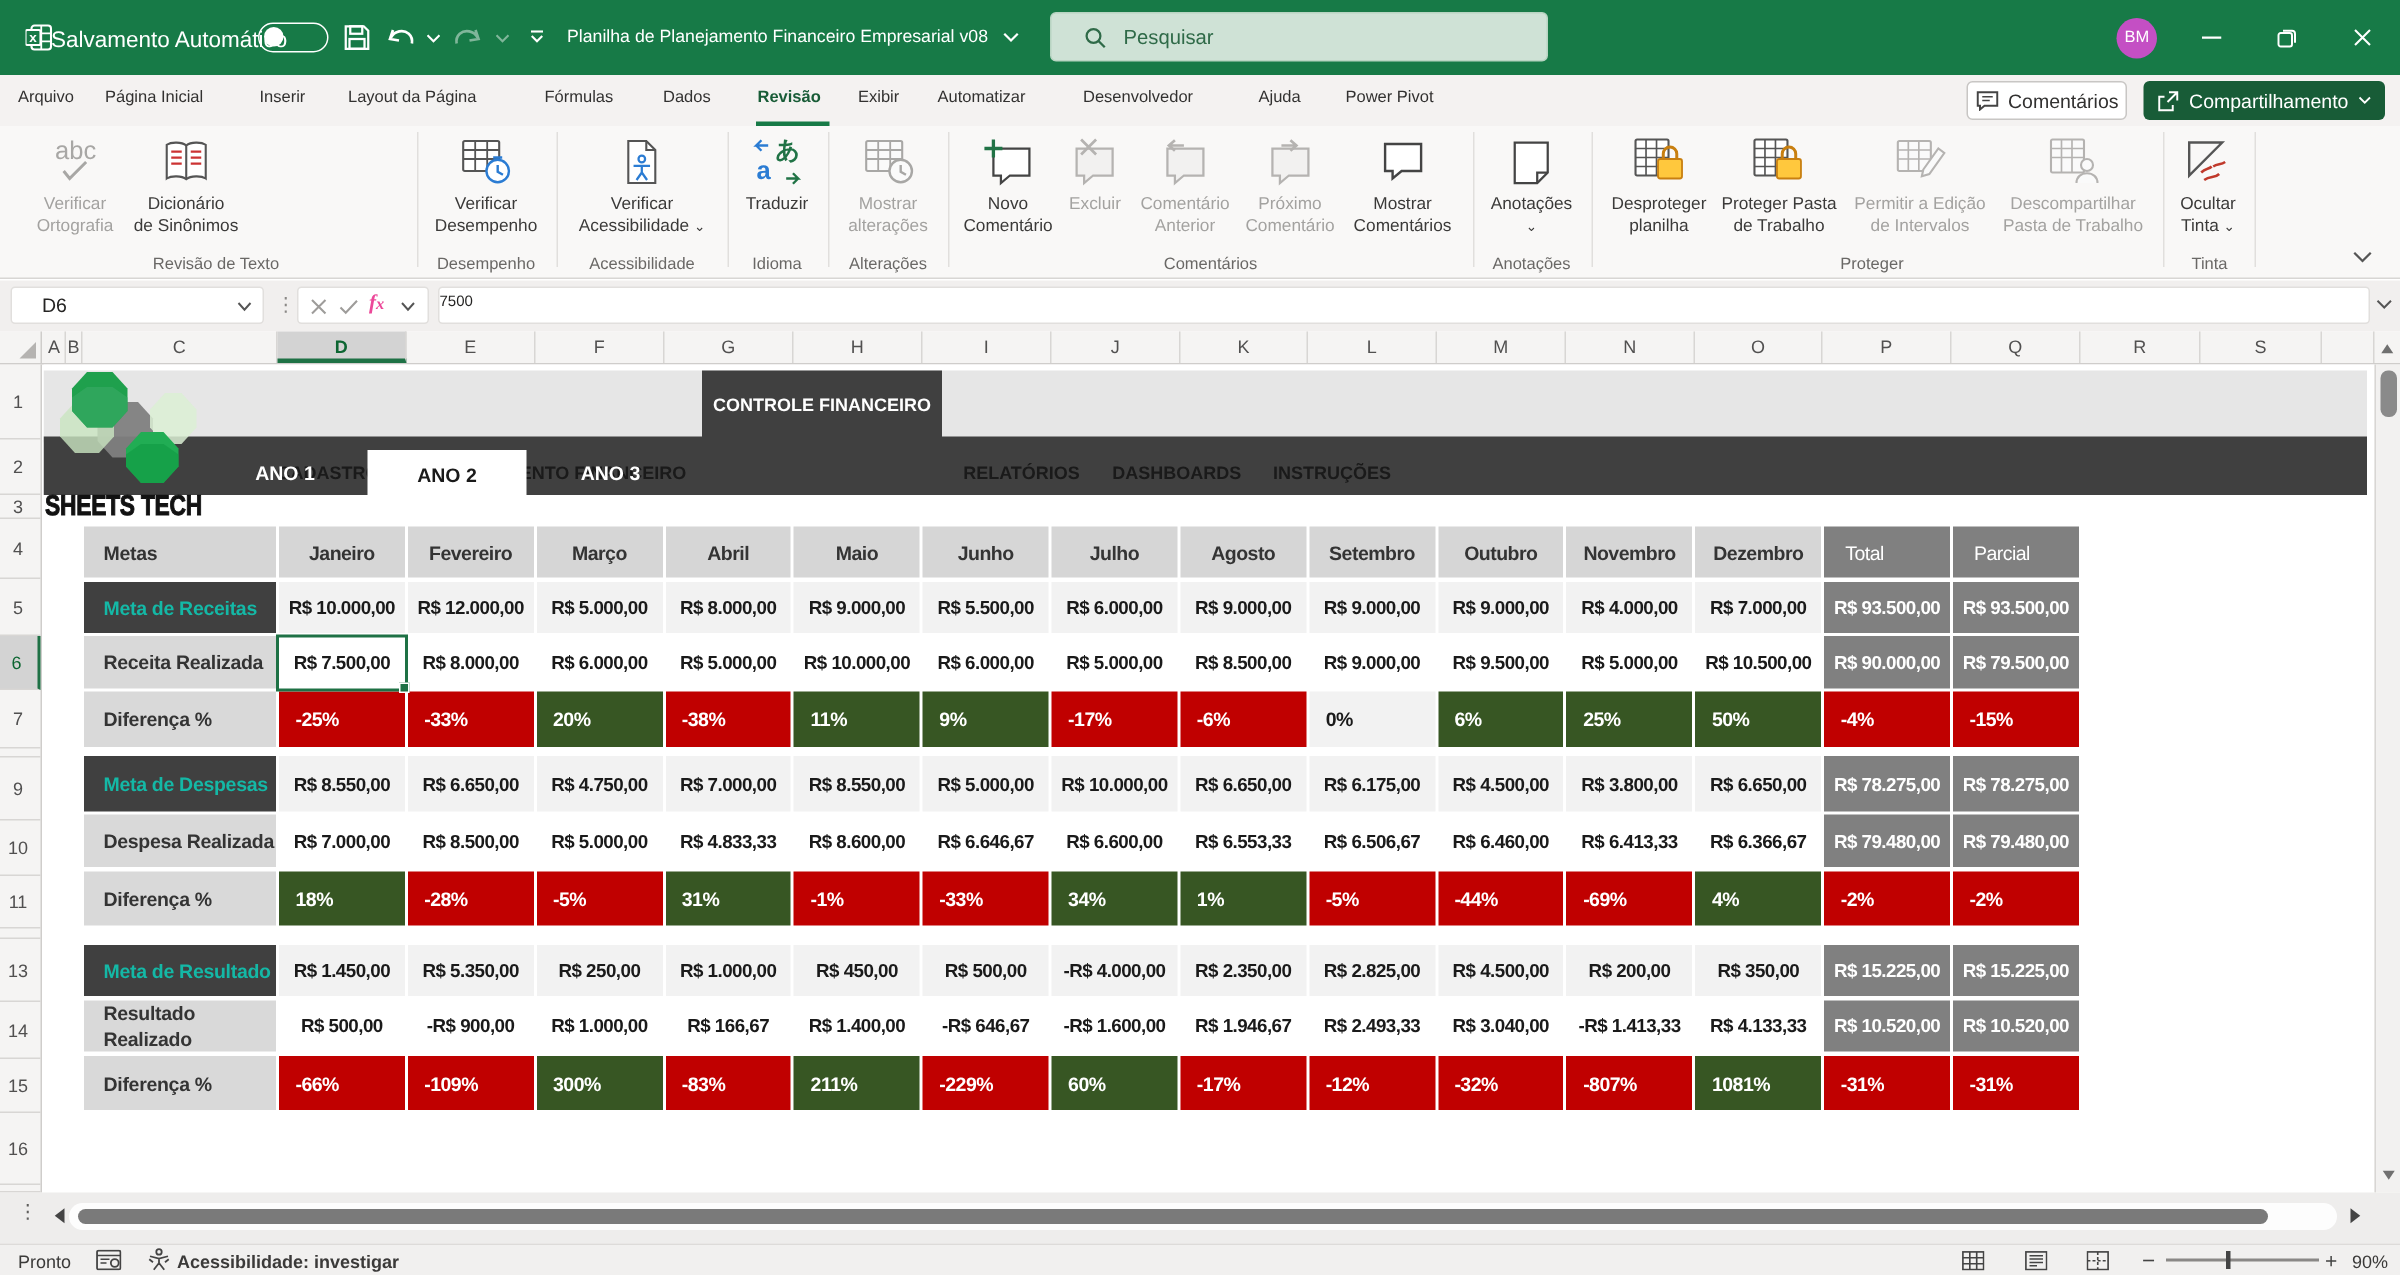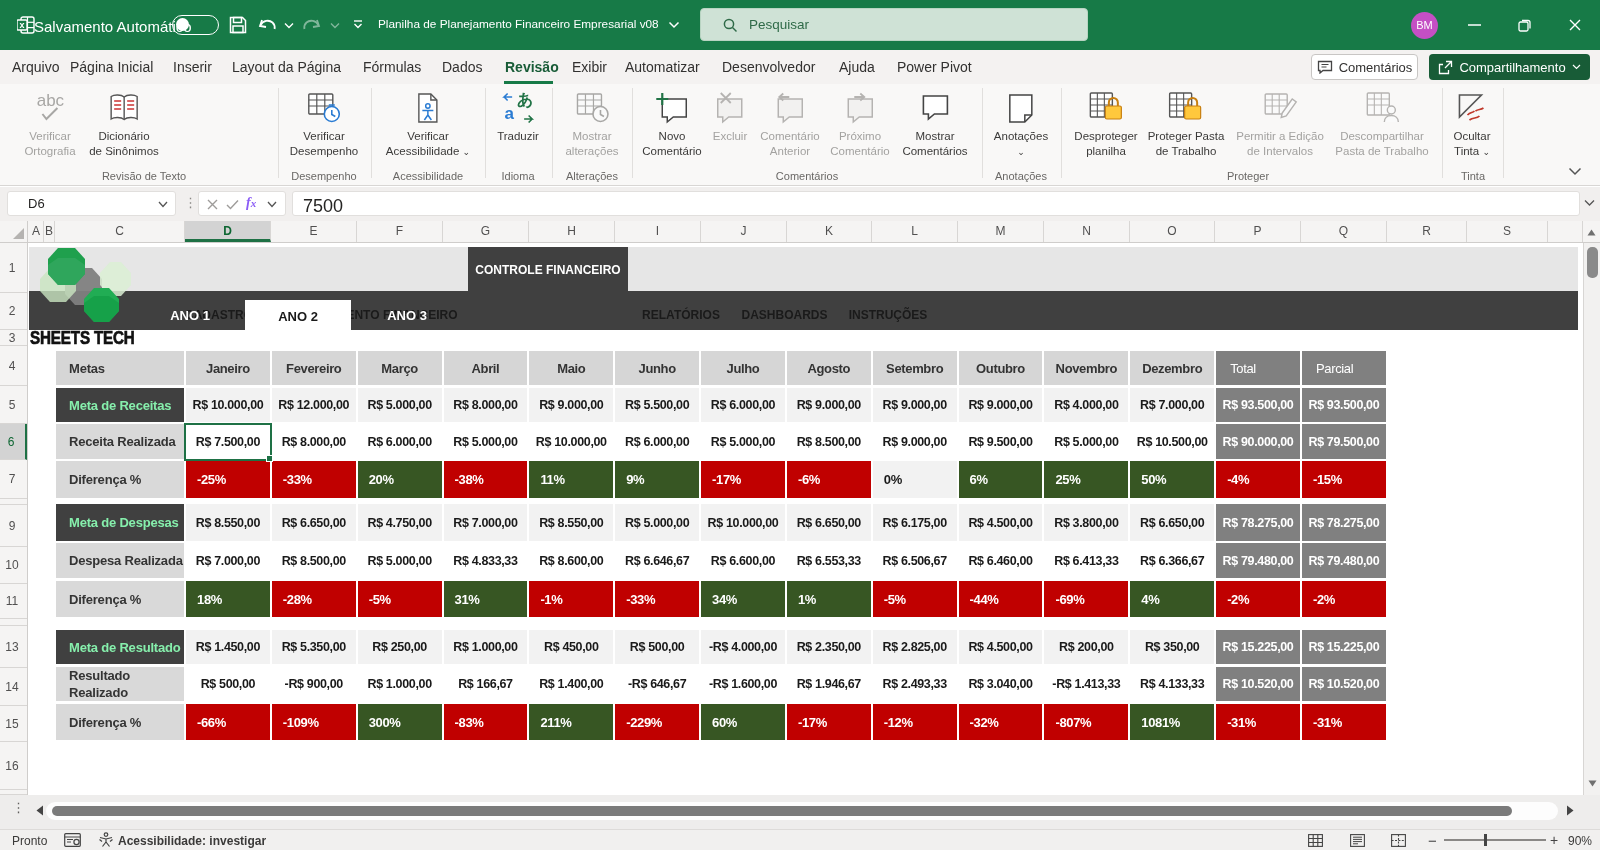--- a/index.html
+++ b/index.html
@@ -6,46 +6,46 @@
 html,body { width:1600px; height:850px; overflow:hidden; }
 body { font-family:"Liberation Sans", sans-serif; position:relative; background:#fff; }
 .abs { position:absolute; }
 
 
 #titlebar { position:absolute; left:0; top:0; width:1600px; height:50px; background:#177a47; }
 #savetxt { position:absolute; left:34px; top:18px; font-size:15px; color:#fff; }
 #toggle { position:absolute; left:172px; top:15px; width:47px; height:20px; border:1.5px solid #fff; border-radius:10px; }
 #toggle .knob { position:absolute; left:3px; top:2px; width:13px; height:13px; border-radius:50%; background:#fff; }
 #doctitle { position:absolute; left:378px; top:17px; font-size:11.8px; color:#fff; }
-#searchbox { position:absolute; left:700px; top:8px; width:388px; height:33px; background:#cfe2d6; border-radius:4px; border:1px solid #b8d4c2; }
+#searchbox { position:absolute; left:700px; top:8px; width:332px; height:33px; background:#cfe2d6; border-radius:4px; border:1px solid #b8d4c2; }
 #searchbox .ph { position:absolute; left:48px; top:8px; font-size:13.5px; color:#2f6a48; }
 #avatar { position:absolute; left:1411px; top:12px; width:27px; height:27px; border-radius:50%; background:#c44fc4; color:#fff; font-size:11px; text-align:center; line-height:27px; }
 
 
 #menubar { position:absolute; left:0; top:50px; width:1600px; height:34px; background:#f4f2f1; }
-#menubar .mi { position:absolute; top:9px; font-size:14px; color:#323130; white-space:nowrap; }
+#menubar .mi { position:absolute; top:9px; font-size:11px; color:#323130; white-space:nowrap; }
 #menubar .active { font-weight:bold; color:#185c37; }
 #rev-underline { position:absolute; left:504px; top:31px; width:49px; height:3px; background:#177a47; }
 .pillbtn { position:absolute; top:4px; height:26px; border-radius:4px; font-size:13px; display:flex; align-items:center; justify-content:center; gap:6px; }
 #btn-coment { left:1311px; width:107px; background:#fff; border:1px solid #c8c6c4; color:#323130; }
 #btn-compart { left:1429px; width:161px; background:#185c37; color:#fff; }
 
 
 #ribbon { position:absolute; left:0; top:84px; width:1600px; height:102px; background:#f9f8f7; border-bottom:1px solid #d8d6d4; }
 .rsep { position:absolute; top:4px; height:90px; width:1px; background:#e1dfdd; }
 .rgl { position:absolute; top:86px; font-size:11px; color:#6a6866; white-space:nowrap; transform:translateX(-50%); }
 .rbtn { position:absolute; top:4px; transform:translateX(-50%); text-align:center; font-size:11.5px; color:#3b3a39; line-height:15px; white-space:nowrap; }
 .rbtn .ric { height:40px; display:flex; align-items:center; justify-content:center; margin-bottom:1px; }
 .rbtn.dis { color:#a3a2a0; }
 
 
 #fbar { position:absolute; left:0; top:187px; width:1600px; height:34px; background:#f1efee; }
 #namebox { position:absolute; left:7px; top:4px; width:169px; height:25px; background:#fff; border:1px solid #e1dfdd; border-radius:3px; font-size:13px; color:#252423; padding:4px 20px; }
 #fxbox { position:absolute; left:198px; top:4px; width:88px; height:25px; background:#fff; border:1px solid #e1dfdd; border-radius:3px; }
-#finput { position:absolute; left:292px; top:4px; width:1288px; height:25px; background:#fff; border:1px solid #e1dfdd; border-radius:3px; font-size:18px; color:#252423; padding:4px 10px; }
+#finput { position:absolute; left:292px; top:4px; width:1288px; height:25px; background:#fff; border:1px solid #e1dfdd; border-radius:3px; font-size:10px; color:#252423; padding:4px 0; }
 
 
 #colheads { position:absolute; left:0; top:221px; width:1600px; height:22px; background:#f5f4f3; border-bottom:1px solid #cfcdcb; }
 .ch { position:absolute; top:0; height:21px; font-size:12px; color:#515050; text-align:center; line-height:21px; border-right:1px solid #d8d6d4; }
 .ch.sel { background:#d3d3d3; color:#0d6632; border-bottom:3px solid #1e7145; font-weight:600; }
 #rowheads { position:absolute; left:0; top:243px; width:28px; height:552px; background:#f5f4f3; border-right:1px solid #cfcdcb; }
 .rh { position:absolute; left:0; width:27px; font-size:12px; color:#515050; border-bottom:1px solid #d8d6d4; display:flex; align-items:center; justify-content:center; padding-right:3px; }
 .rh.sel { background:#d3d3d3; color:#0d6632; border-right:2px solid #1e7145; }
 #corner { position:absolute; left:0; top:221px; width:28px; height:22px; background:#f5f4f3; border-right:1px solid #cfcdcb; border-bottom:1px solid #cfcdcb; }
 #corner:after { content:""; position:absolute; right:3px; bottom:3px; border-left:11px solid transparent; border-bottom:11px solid #b5b3b1; }
@@ -60,21 +60,21 @@
 #tab-active { position:absolute; left:439px; top:4px; width:160px; height:83px; background:#404040; color:#fff; font-size:12px; font-weight:bold; display:flex; align-items:flex-start; justify-content:center; padding-top:16px; white-space:nowrap; }
 .anotab { position:absolute; top:48px; height:39px; color:#fff; font-size:13px; font-weight:bold; display:flex; align-items:center; justify-content:center; padding-top:9px; }
 #ano2 { position:absolute; left:216px; top:57px; width:106px; height:30px; background:#fff; color:#1a1a1a; font-size:13px; font-weight:bold; display:flex; align-items:center; justify-content:center; padding-top:2px; }
 #sheetslogo { position:absolute; left:6px; top:5px; width:130px; height:80px; }
 #sheetstech { position:absolute; left:1px; top:84px; font-size:19px; font-weight:bold; letter-spacing:-0.2px; color:#121212; transform:scaleX(0.80); transform-origin:left top; -webkit-text-stroke:0.7px #121212; }
 
 
 .trow { position:absolute; left:27px; width:1330px; display:flex; gap:2px; }
 .trow > div { flex:0 0 83.857px; min-width:0; display:flex; align-items:center; justify-content:center; font-size:12.5px; font-weight:600; color:#1a1a1a; letter-spacing:-0.35px; white-space:nowrap; }
 .trow > .lbl { flex:0 0 128px; justify-content:flex-start; padding-left:13px; font-size:13px; font-weight:bold; color:#343434; background:#d9d9d9; white-space:nowrap; letter-spacing:-0.2px; }
-.trow > .dlbl { flex:0 0 128px; justify-content:flex-start; padding-left:13px; font-size:13px; font-weight:bold; color:#86efac; background:#404040; white-space:nowrap; letter-spacing:-0.2px; }
+.trow > .dlbl { flex:0 0 128px; justify-content:flex-start; padding-left:13px; font-size:13px; font-weight:bold; color:#14b8a6; background:#404040; white-space:nowrap; letter-spacing:-0.2px; }
 .hd { background:#d6d6d6; font-size:13px !important; font-weight:bold !important; color:#343434 !important; }
 .gv { background:#808080; color:#fff !important; }
 .gh { background:#808080; color:#fff !important; justify-content:flex-start !important; padding-left:14px; font-size:13px !important; font-weight:normal !important; }
 .m { background:#f2f2f2; }
 .w { background:#fff; }
 .R { background:#c00000; color:#fff !important; justify-content:flex-start !important; padding-left:11px; font-size:13px !important; }
 .G { background:#375623; color:#fff !important; justify-content:flex-start !important; padding-left:11px; font-size:13px !important; }
 .N { background:#f2f2f2; justify-content:flex-start !important; padding-left:11px; font-size:13px !important; }
 #selcell { position:absolute; left:155px; top:180px; width:88px; height:38px; border:2px solid #1e7145; pointer-events:none; }
 #selcell:after { content:""; position:absolute; right:-3px; bottom:-3px; width:5px; height:5px; background:#1e7145; border:1px solid #fff; }
@@ -348,21 +348,21 @@
       <path d="M1 1 L5 5.5 L9 1" fill="none" stroke="#555" stroke-width="1.3"></path>
     </svg>
   <div class="abs" style="left:184px;top:8px;color:#8a8886;font-size:13px;letter-spacing:0">⋮</div>
   <div id="fxbox">
     <svg class="abs" style="left:8px;top:7px" width="11" height="11" viewBox="0 0 11 11">
         <path d="M1 1 L10 10 M10 1 L1 10" stroke="#9e9c9a" stroke-width="1.4"></path>
       </svg>
     <svg class="abs" style="left:27px;top:7px" width="13" height="11" viewBox="0 0 13 11">
         <path d="M1 6 L4.5 9.5 L12 1.5" fill="none" stroke="#9e9c9a" stroke-width="1.4"></path>
       </svg>
-    <span class="abs" style="left:47px;top:3px;font-size:14px;font-style:italic;font-family:'Liberation Serif',serif;color:#8b5cf6;font-weight:bold">f<span style="font-size:11px">x</span></span>
+    <span class="abs" style="left:47px;top:3px;font-size:14px;font-style:italic;font-family:'Liberation Serif',serif;color:#ec4899;font-weight:bold">f<span style="font-size:11px">x</span></span>
     <svg class="abs" style="left:68px;top:9px" width="10" height="7" viewBox="0 0 10 7">
         <path d="M1 1 L5 5.5 L9 1" fill="none" stroke="#555" stroke-width="1.3"></path>
       </svg>
   </div>
   <div id="finput">7500</div>
   <svg class="abs" style="left:1584px;top:12px" width="11" height="8" viewBox="0 0 11 8">
       <path d="M1 1.5 L5.5 6 L10 1.5" fill="none" stroke="#555" stroke-width="1.3"></path>
     </svg>
 </div>
 <div id="colheads">

